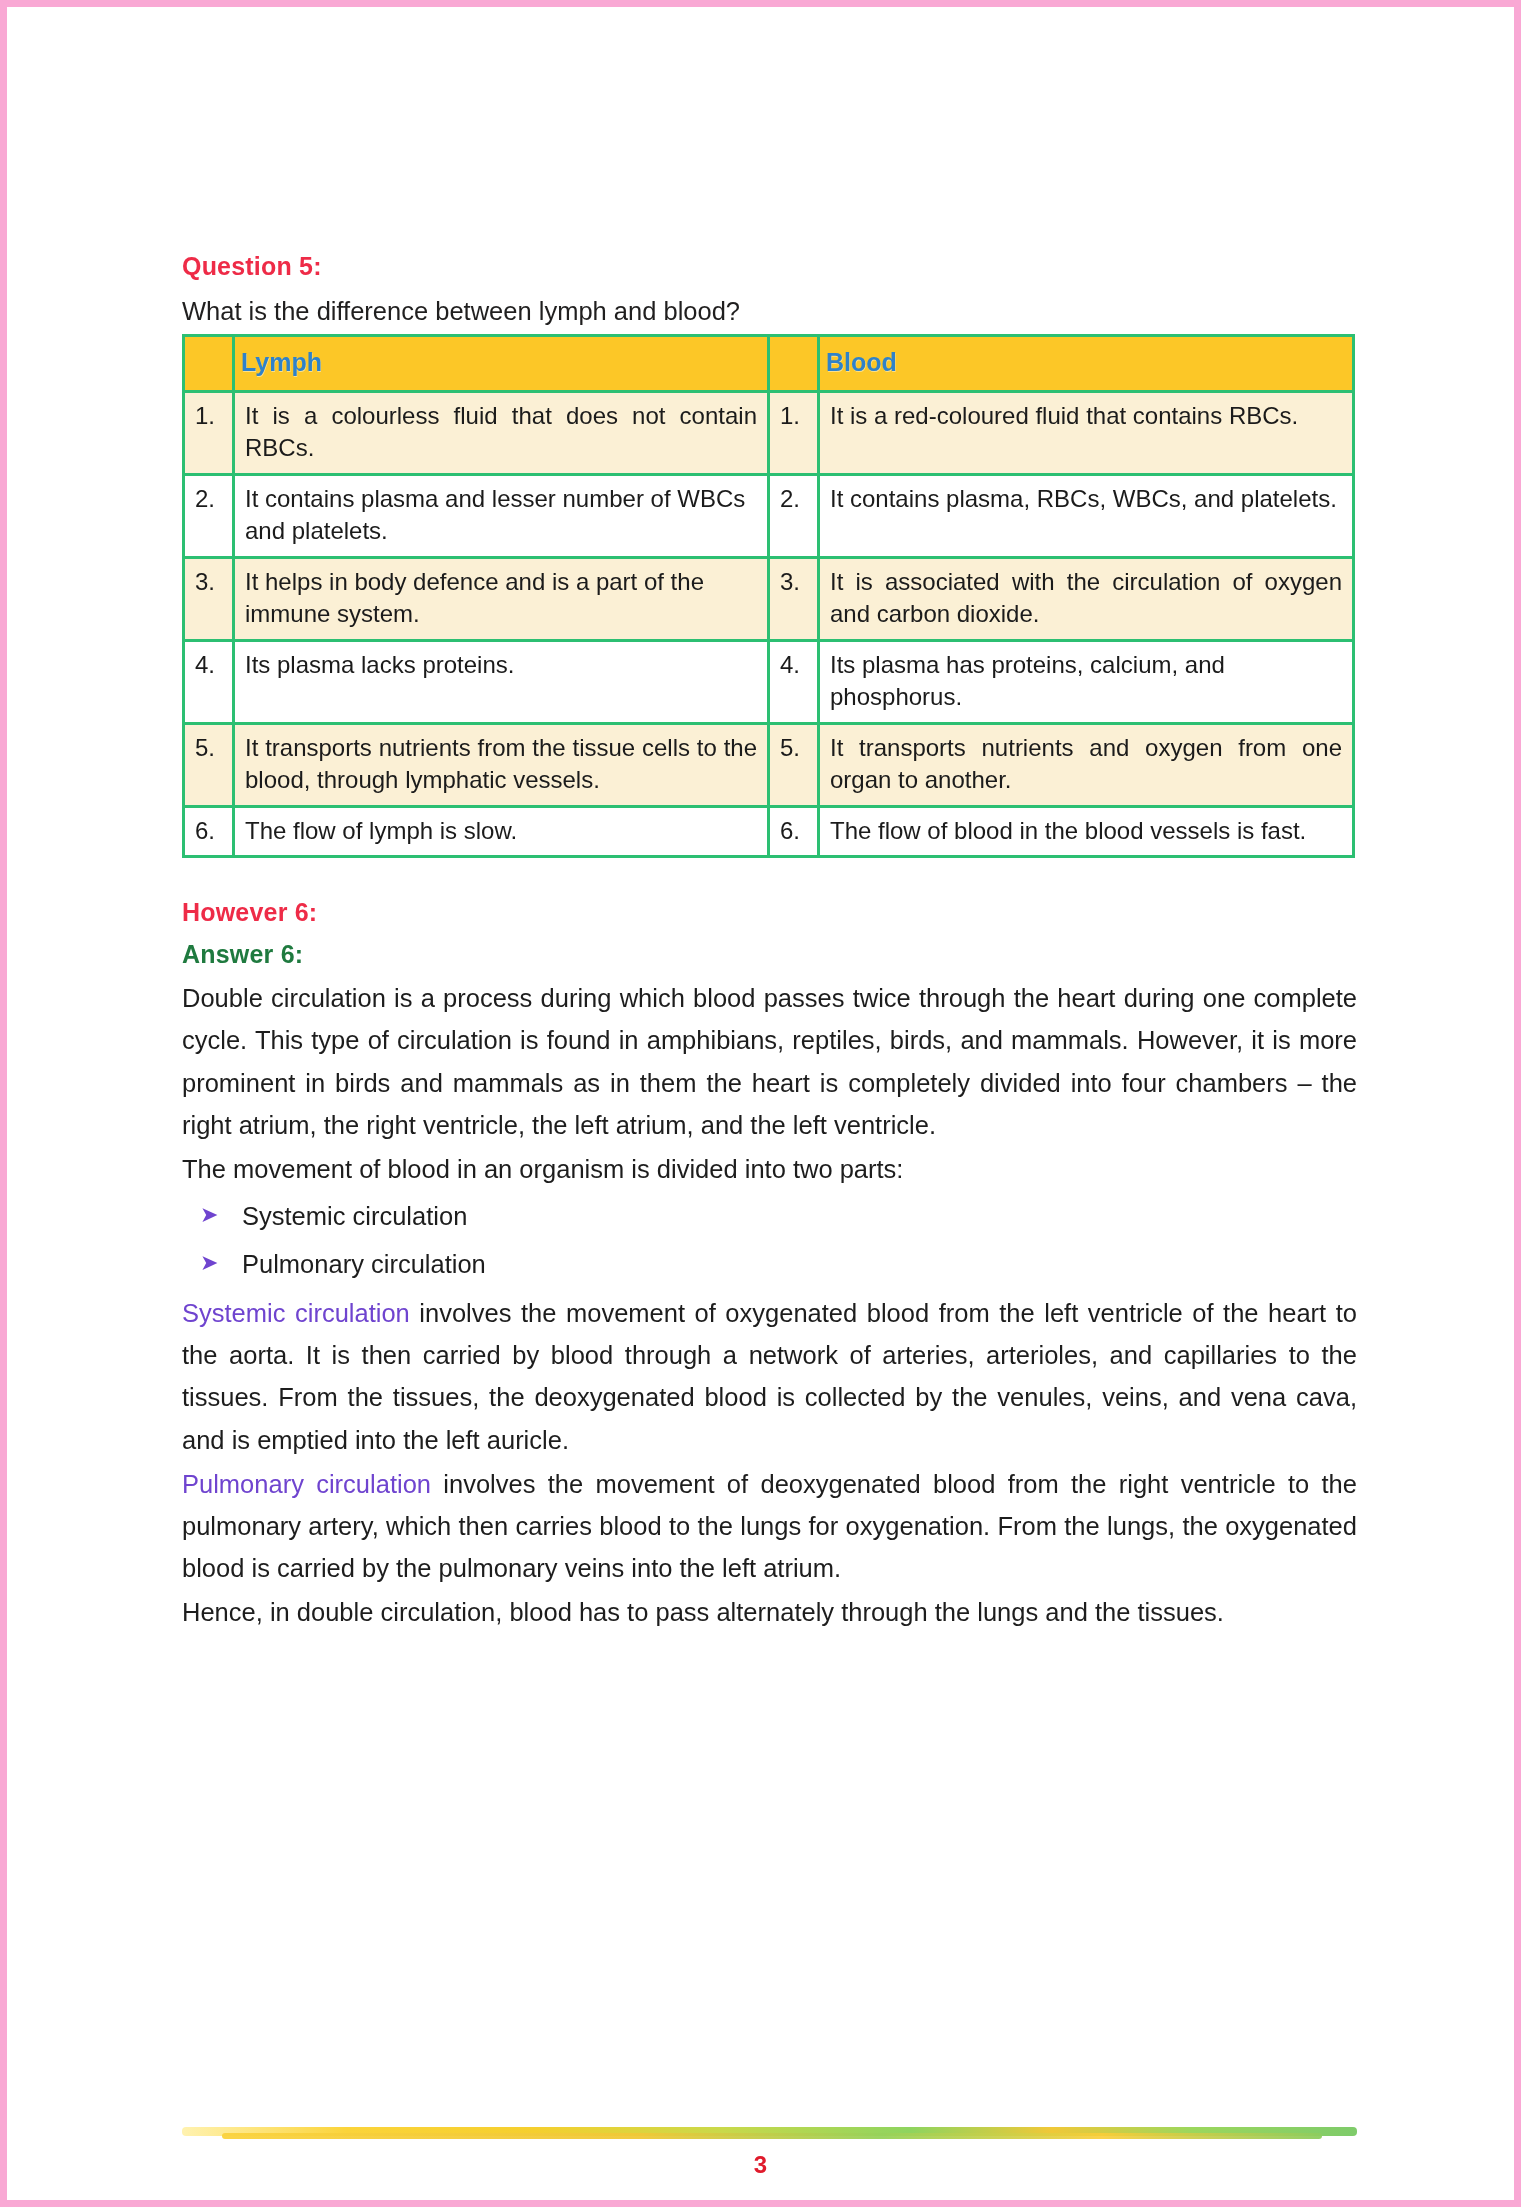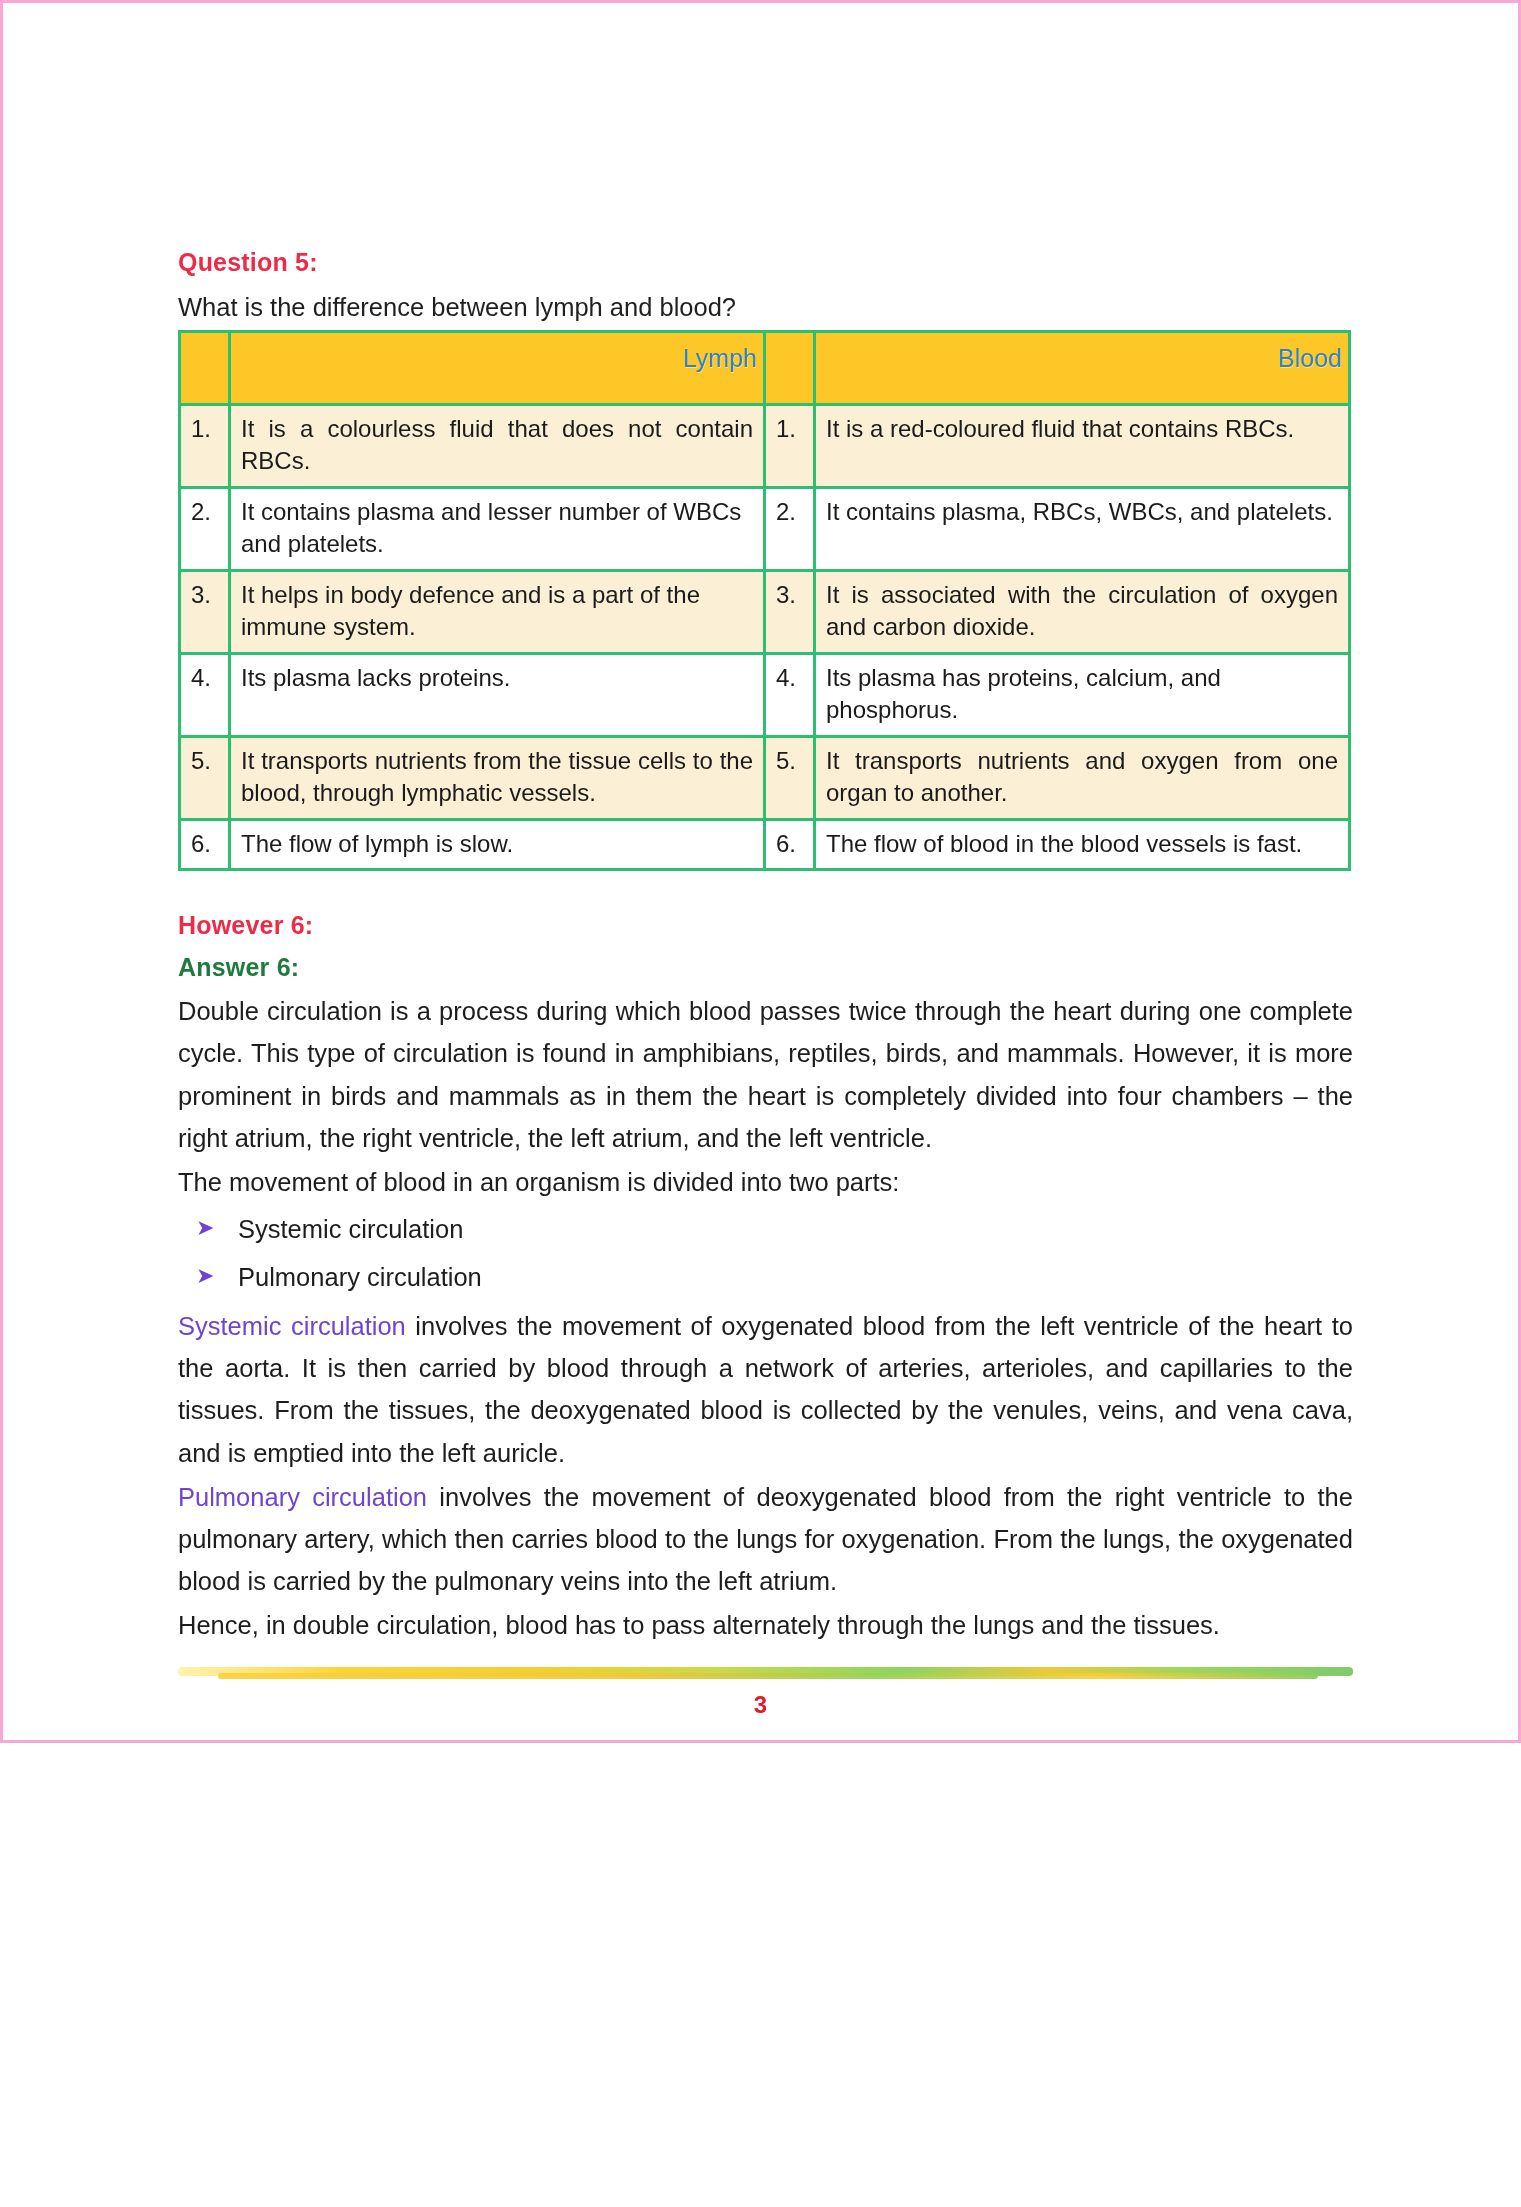--- a/index.html
+++ b/index.html
@@ -6,24 +6,24 @@
     margin: 0;
     padding: 0;
     background: #ffffff;
   }
   body {
     font-family: "Liberation Sans", sans-serif;
   }
   .page {
     position: relative;
     width: 1521px;
-    height: 1743px;
+    height: 2207px;
     box-sizing: border-box;
     background: #ffffff;
-    border: 3px solid #f9a8d4;
+    border: 7px solid #f9a8d4;
     overflow: hidden;
   }
   .page-inner {
     position: absolute;
     left: 0; top: 0; right: 0; bottom: 0;
     background: #fff;
     padding: 0;
   }
   .content {
     position: absolute;
@@ -68,24 +68,24 @@
     vertical-align: top;
     padding: 7px 10px 9px 10px;
     font-size: 24px;
     line-height: 1.33;
     color: #1b1b1b;
     font-weight: normal;
   }
   table.cmp th.hd {
     background: #fcc727;
     color: #2f82c9;
-    font-weight: normal;
+    font-weight: bold;
     font-size: 25px;
-    text-align: right;
-    padding: 9px 6px 28px 6px;
+    text-align: left;
+    padding: 9px 6px 11px 6px;
     text-shadow: 0.5px 0.5px 0 rgba(255,255,255,0.45);
   }
   table.cmp th.hd-blank {
     background: #fcc727;
     padding: 9px 6px;
   }
   col.num { width: 50px; }
   col.txt { width: 535px; }
   td.num {
     font-weight: bold;

